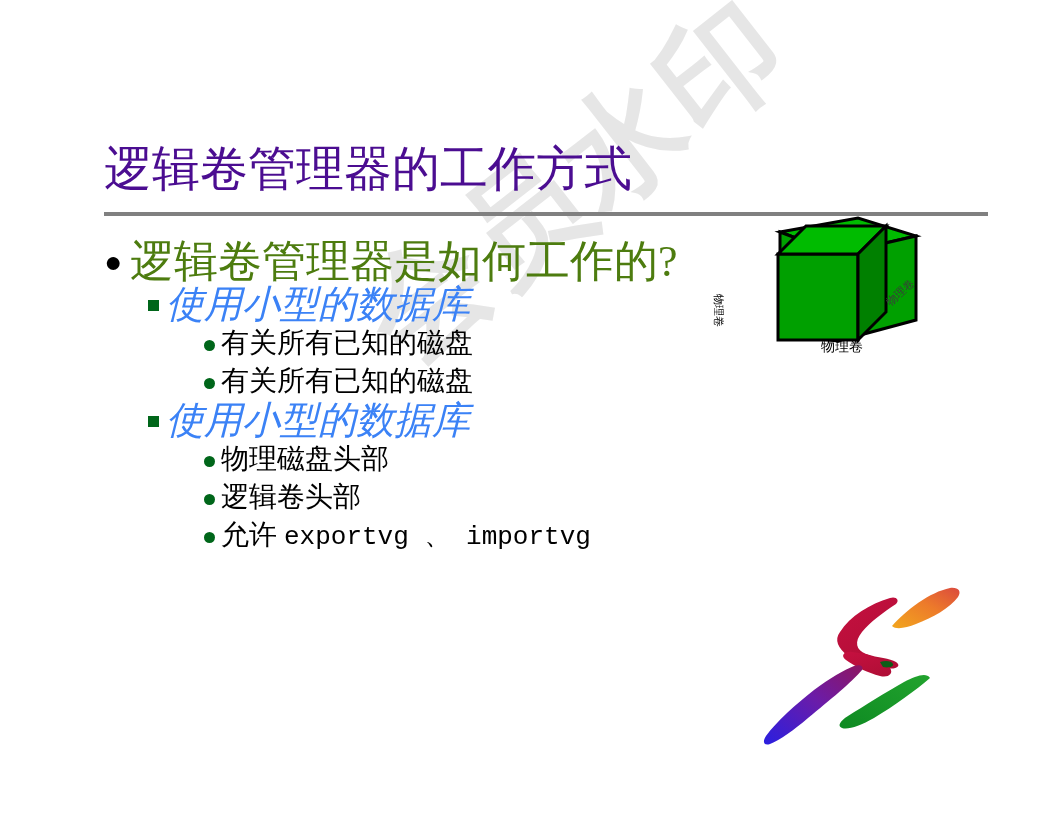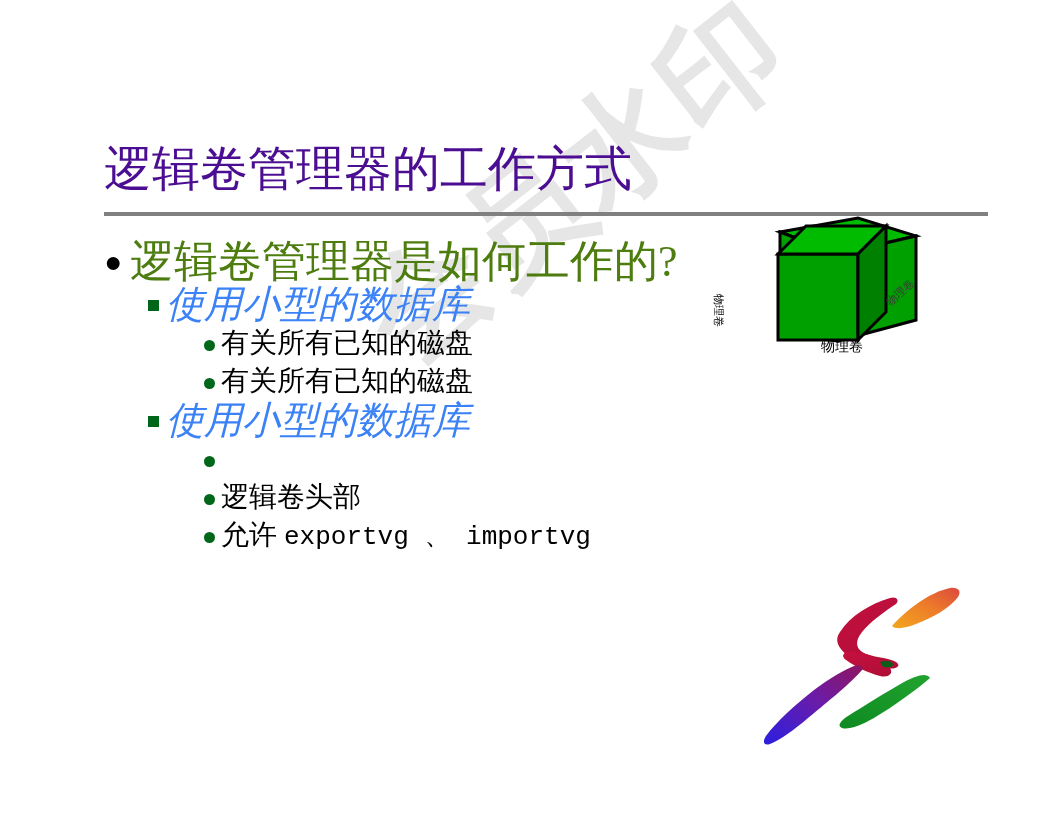--- a/index.html
+++ b/index.html
@@ -238,20 +238,21 @@
 
 
     <div class="bullet-row lvl2">
       <span class="marker"><i></i></span>
       <span class="btext">使用小型的数据库</span>
     </div>
 
 
     <div class="bullet-row lvl3">
       <span class="marker"><i></i></span>
+      <span class="btext">物理磁盘头部</span>
     </div>
 
     <div class="bullet-row lvl3">
       <span class="marker"><i></i></span>
       <span class="btext">逻辑卷头部</span>
     </div>
 
     <div class="bullet-row lvl3">
       <span class="marker"><i></i></span>
       <span class="btext"><span>允许 </span><span class="mono">exportvg 、  importvg</span></span>

